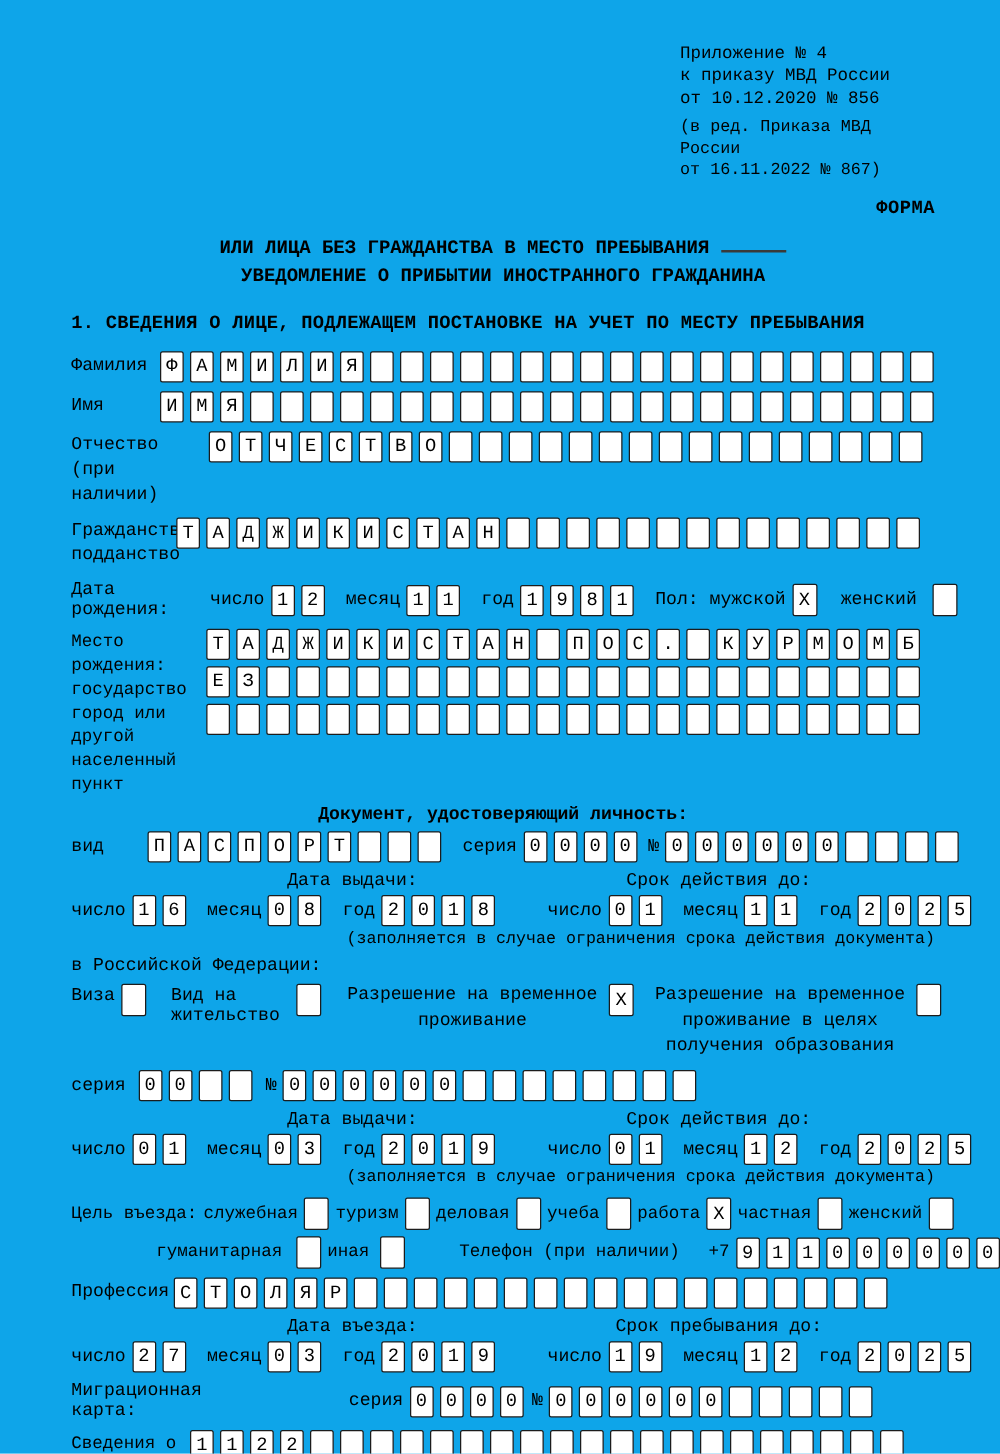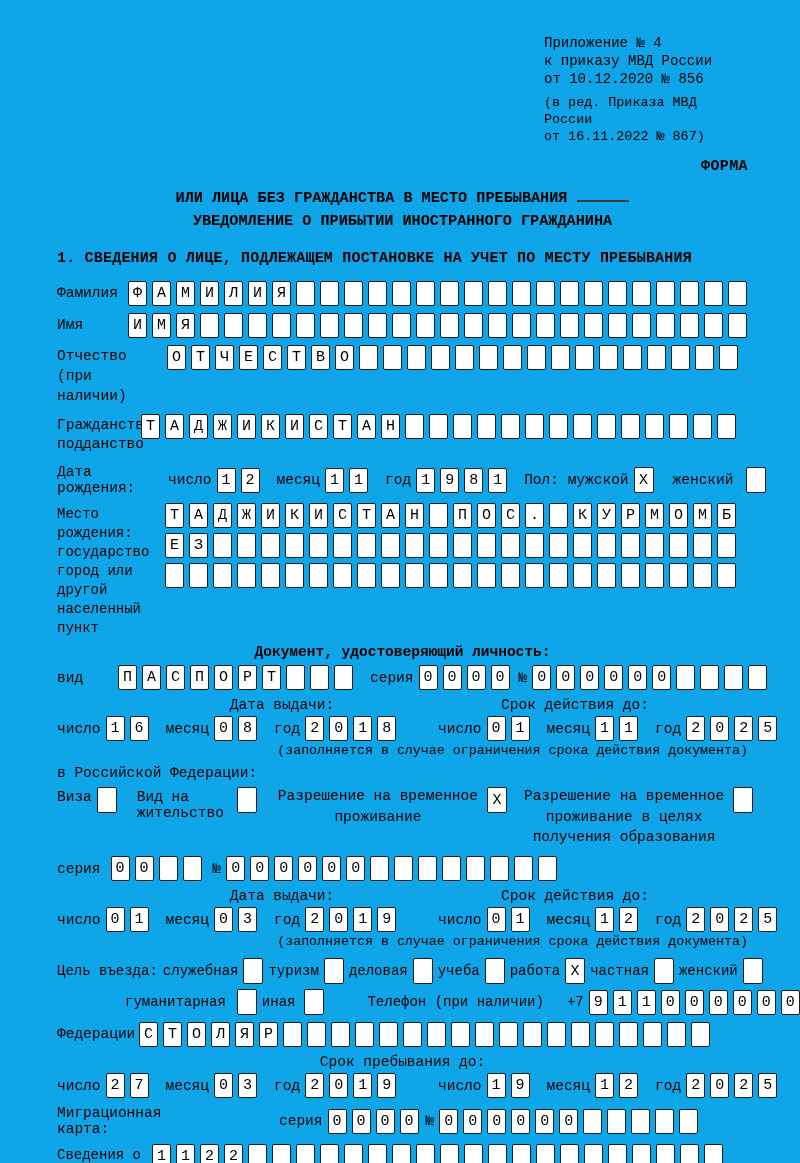--- a/index.html
+++ b/index.html
@@ -562,21 +562,21 @@
         <span class="cell">0</span>
         <span class="cell">0</span>
         <span class="cell">0</span>
         <span class="cell">0</span>
         <span class="cell">0</span>
         <span class="cell"></span>
       </span>
   </div>
 
   <div class="frow">
-    <span class="lbl" style="width:82px">Федерации</span>
+    <span class="lbl" style="width:82px">Профессия</span>
     <span class="cells">
         <span class="cell">С</span>
         <span class="cell">Т</span>
         <span class="cell">О</span>
         <span class="cell">Л</span>
         <span class="cell">Я</span>
         <span class="cell">Р</span>
         <span class="cell"></span>
         <span class="cell"></span>
         <span class="cell"></span>
@@ -592,20 +592,21 @@
         <span class="cell"></span>
         <span class="cell"></span>
         <span class="cell"></span>
         <span class="cell"></span>
         <span class="cell"></span>
         <span class="cell"></span>
       </span>
   </div>
 
   <div class="dhead">
+    <span class="dh-left">Дата въезда:</span>
     <span class="dh-right">Срок пребывания до:</span>
   </div>
   <div class="drow">
     <div class="d-left">
       <span class="dlbl">число</span>
       <span class="cells">
           <span class="cell">2</span>
           <span class="cell">7</span>
         </span>
       <span class="dlbl dgap">месяц</span>

